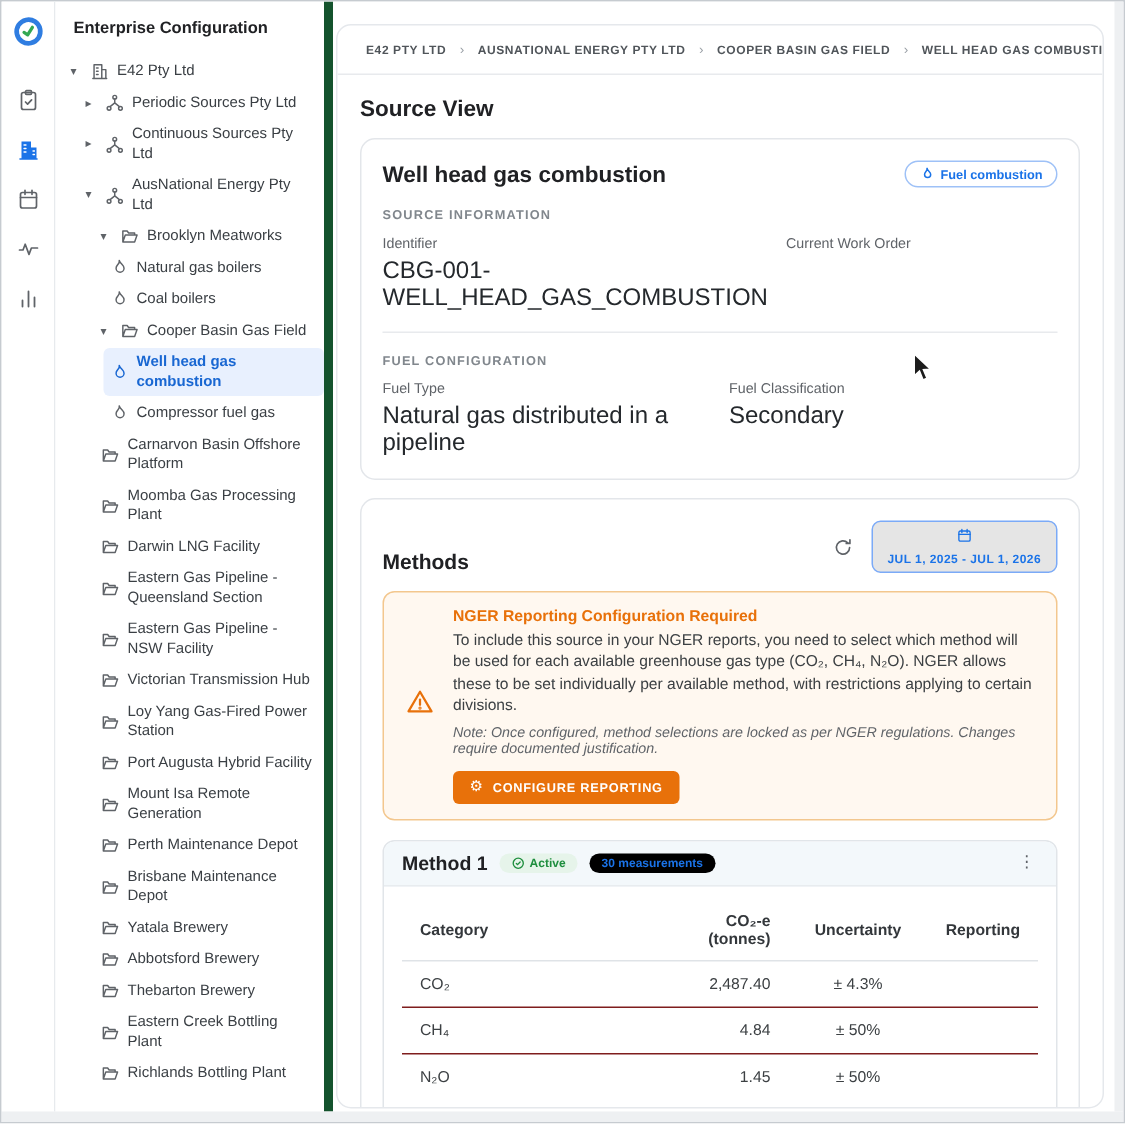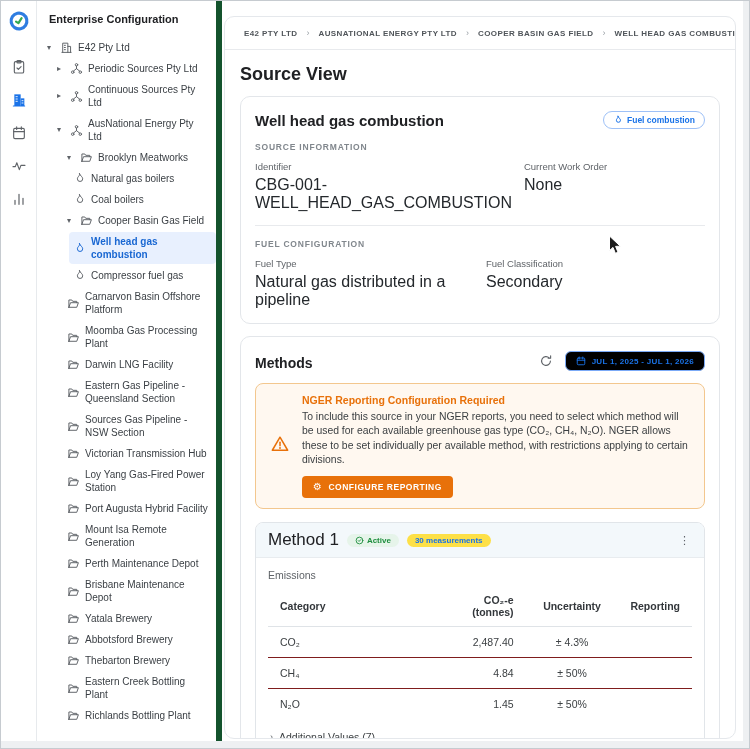--- a/index.html
+++ b/index.html
@@ -30,53 +30,53 @@
   .tree-item.selected .ticon { color:#1967d2; }
 
   
   .main { position:absolute; left:221px; right:6px; top:0; bottom:7px; background:#fff; }
   .panel { position:absolute; top:15px; left:2px; right:7px; bottom:2px; border:1px solid #e5e8ec; border-radius:10px; background:#fff; overflow:hidden; }
   .breadcrumb { height:33px; display:flex; align-items:center; gap:9px; padding:0 19px; border-bottom:1px solid #e8eaed; }
   .breadcrumb .crumb { font-size:8px; font-weight:700; letter-spacing:.4px; color:#50555a; white-space:nowrap; cursor:pointer; }
   .breadcrumb .sep { color:#9aa0a6; font-size:9px; line-height:1; }
   .breadcrumb .sep:last-child { display:none; }
   .panel-body { padding:12px 15px; }
-  .view-title { font-size:18px; font-weight:700; margin:2px 0 11px; }
+  .view-title { font-size:15px; font-weight:700; margin:2px 0 11px; }
 
   .card { border:1px solid #e3e6ea; border-radius:10px; background:#fff; padding:14px; }
   .src-head { display:flex; align-items:center; justify-content:space-between; }
   .src-title { font-size:15px; font-weight:700; }
   .pill { display:inline-flex; align-items:center; gap:4px; border:1px solid #9ec1f7; border-radius:12px; padding:3px 9px; color:#1a73e8; font-size:8.5px; font-weight:600; background:#fff; }
   .sec-label { margin-top:13px; font-size:8.5px; font-weight:700; letter-spacing:.8px; color:#81878d; }
   .fields { display:grid; grid-template-columns:1fr 1fr; gap:12px; margin-top:9px; }
   .f-label { font-size:9.5px; color:#5f6368; }
   .f-value { font-size:16px; color:#24282c; margin-top:4px; }
   .divider { border-top:1px solid #e8eaed; margin-top:13px; }
 
   .methods-card { margin-top:12px; padding:14px 14px 16px; }
   .methods-head { display:flex; align-items:flex-end; justify-content:space-between; }
   .methods-title { font-size:14px; font-weight:700; }
   .methods-controls { display:flex; align-items:center; gap:12px; }
   .icon-btn { color:#5f6368; cursor:pointer; display:flex; }
-  .date-chip { display:flex; align-items:center; gap:6px; border:1.5px solid #7baaf7; border-radius:6px; padding:4px 10px; color:#1a73e8; font-size:8px; font-weight:700; letter-spacing:.3px; cursor:pointer; background:#000000; white-space:nowrap; }
+  .date-chip { display:flex; align-items:center; gap:6px; border:1.5px solid #7baaf7; border-radius:6px; padding:4px 10px; color:#1a73e8; font-size:8px; font-weight:700; letter-spacing:.3px; cursor:pointer; background:#e5e5e5; white-space:nowrap;flex-direction:column; }
 
   .warnbox { margin-top:12px; display:flex; align-items:center; gap:12px; border:1px solid #f3c78e; background:#fff8f0; border-radius:8px; padding:10px 14px; }
   .warn-ic { flex:none; color:#e8710a; }
   .warn-title { font-size:10.5px; font-weight:700; color:#e8710a; }
   .warn-body { margin-top:4px; font-size:10.4px; line-height:1.37; color:#3c4043; }
   .warn-note { margin-top:5px; font-size:9.5px; font-style:italic; color:#5f6368; }
   .warn-btn { margin-top:9px; display:inline-flex; align-items:center; gap:6px; background:#e8710a; color:#fff; border:none; border-radius:4px; padding:6px 11px; font-size:8.5px; font-weight:700; letter-spacing:.5px; font-family:inherit; cursor:pointer; }
   .warn-btn .gear { font-size:10px; line-height:1; }
 
   .method-card { margin-top:13px; border:1px solid #e1e5e9; border-radius:8px; overflow:hidden; }
   .method-head { display:flex; align-items:center; gap:8px; background:#f3f8fb; border-bottom:1px solid #e8ecef; padding:7px 12px; }
-  .method-title { font-size:17px; font-weight:400; }
+  .method-title { font-size:13px; font-weight:700; }
   .badge { display:inline-flex; align-items:center; gap:3px; border-radius:10px; padding:2px 8px; font-size:8px; font-weight:600; }
   .badge.green { background:#e6f4ea; color:#1e8e3e; }
-  .badge.blue { background:#fde047; color:#1a73e8; }
+  .badge.blue { background:#000000; color:#1a73e8; }
   .spacer { flex:1; }
   .kebab { color:#5f6368; font-size:11px; cursor:pointer; line-height:1; padding:0 2px; }
   .method-body { padding:11px 12px 9px; }
   .emissions-label { font-size:10.5px; color:#5f6368; margin-bottom:7px; }
   table.emis { width:100%; border-collapse:collapse; font-size:10.5px; color:#3c4043; }
   .emis th { font-weight:700; color:#33373b; padding:6px 12px 8px; border-bottom:1px solid #dfe3e7; }
   .emis td { padding:9px 12px; border-bottom:1px solid #7f1d1d; }
   .emis tr:last-child td { border-bottom:none; }
   .col-cat { width:40%; text-align:left; }
   .col-co2 { width:22%; text-align:right; }
@@ -314,21 +314,21 @@
 
         <div class="tree-item lvl2 ic-folder chev-none">
 
           <span class="ticon">
 
             <svg class="svg-folder" width="13" height="13" viewBox="0 0 24 24" fill="none" stroke="currentColor" stroke-width="1.8" stroke-linecap="round" stroke-linejoin="round">
               <path d="M3.5 19V5.5h5.3l1.8 2.5h7.4v2.5M3.5 19l3-8.5H21L18 19H3.5z"></path>
             </svg>
 
           </span>
-          <span class="tlabel">Sources Gas Pipeline - NSW Section</span>
+          <span class="tlabel">Eastern Gas Pipeline - NSW Facility</span>
         </div>
 
         <div class="tree-item lvl2 ic-folder chev-none">
 
           <span class="ticon">
 
             <svg class="svg-folder" width="13" height="13" viewBox="0 0 24 24" fill="none" stroke="currentColor" stroke-width="1.8" stroke-linecap="round" stroke-linejoin="round">
               <path d="M3.5 19V5.5h5.3l1.8 2.5h7.4v2.5M3.5 19l3-8.5H21L18 19H3.5z"></path>
             </svg>
 
@@ -491,21 +491,20 @@
           </div>
 
           <div class="sec-label">SOURCE INFORMATION</div>
           <div class="fields">
             <div>
               <div class="f-label">Identifier</div>
               <div class="f-value">CBG-001-WELL_HEAD_GAS_COMBUSTION</div>
             </div>
             <div>
               <div class="f-label">Current Work Order</div>
-              <div class="f-value">None</div>
             </div>
           </div>
 
           <div class="divider"></div>
 
           <div class="sec-label">FUEL CONFIGURATION</div>
           <div class="fields">
             <div>
               <div class="f-label">Fuel Type</div>
               <div class="f-value">Natural gas distributed in a pipeline</div>
@@ -541,20 +540,21 @@
             <span class="warn-ic">
               <svg width="20" height="20" viewBox="0 0 24 24" fill="none" stroke="currentColor" stroke-width="1.8" stroke-linecap="round" stroke-linejoin="round">
                 <path d="M12 3.8L2.8 19.5h18.4L12 3.8z"></path>
                   <path d="M12 10v4.2"></path>
                   <circle cx="12" cy="16.8" r="0.4" fill="currentColor"></circle>
               </svg>
             </span>
             <div>
               <div class="warn-title">NGER Reporting Configuration Required</div>
               <div class="warn-body">To include this source in your NGER reports, you need to select which method will be used for each available greenhouse gas type (CO₂, CH₄, N₂O). NGER allows these to be set individually per available method, with restrictions applying to certain divisions.</div>
+              <div class="warn-note">Note: Once configured, method selections are locked as per NGER regulations. Changes require documented justification.</div>
               <button class="warn-btn">
                 <span class="gear">⚙</span>
                 <span>CONFIGURE REPORTING</span>
               </button>
             </div>
           </div>
 
           <div class="method-card">
             <div class="method-head">
               <span class="method-title">Method 1</span>
@@ -563,21 +563,20 @@
                     <circle cx="12" cy="12" r="9"></circle>
                     <path d="M8.5 12.2l2.3 2.3 4.6-4.8"></path>
                   </svg>
                 <span>Active</span>
               </span>
               <span class="badge blue">30 measurements</span>
               <span class="spacer"></span>
               <span class="kebab">⋮</span>
             </div>
             <div class="method-body">
-              <div class="emissions-label">Emissions</div>
               <table class="emis">
                 <thead>
                   <tr>
                     <th class="col-cat">Category</th>
                     <th class="col-co2">CO₂-e (tonnes)</th>
                     <th class="col-unc">Uncertainty</th>
                     <th class="col-rep">Reporting</th>
                   </tr>
                 </thead>
                 <tbody>

